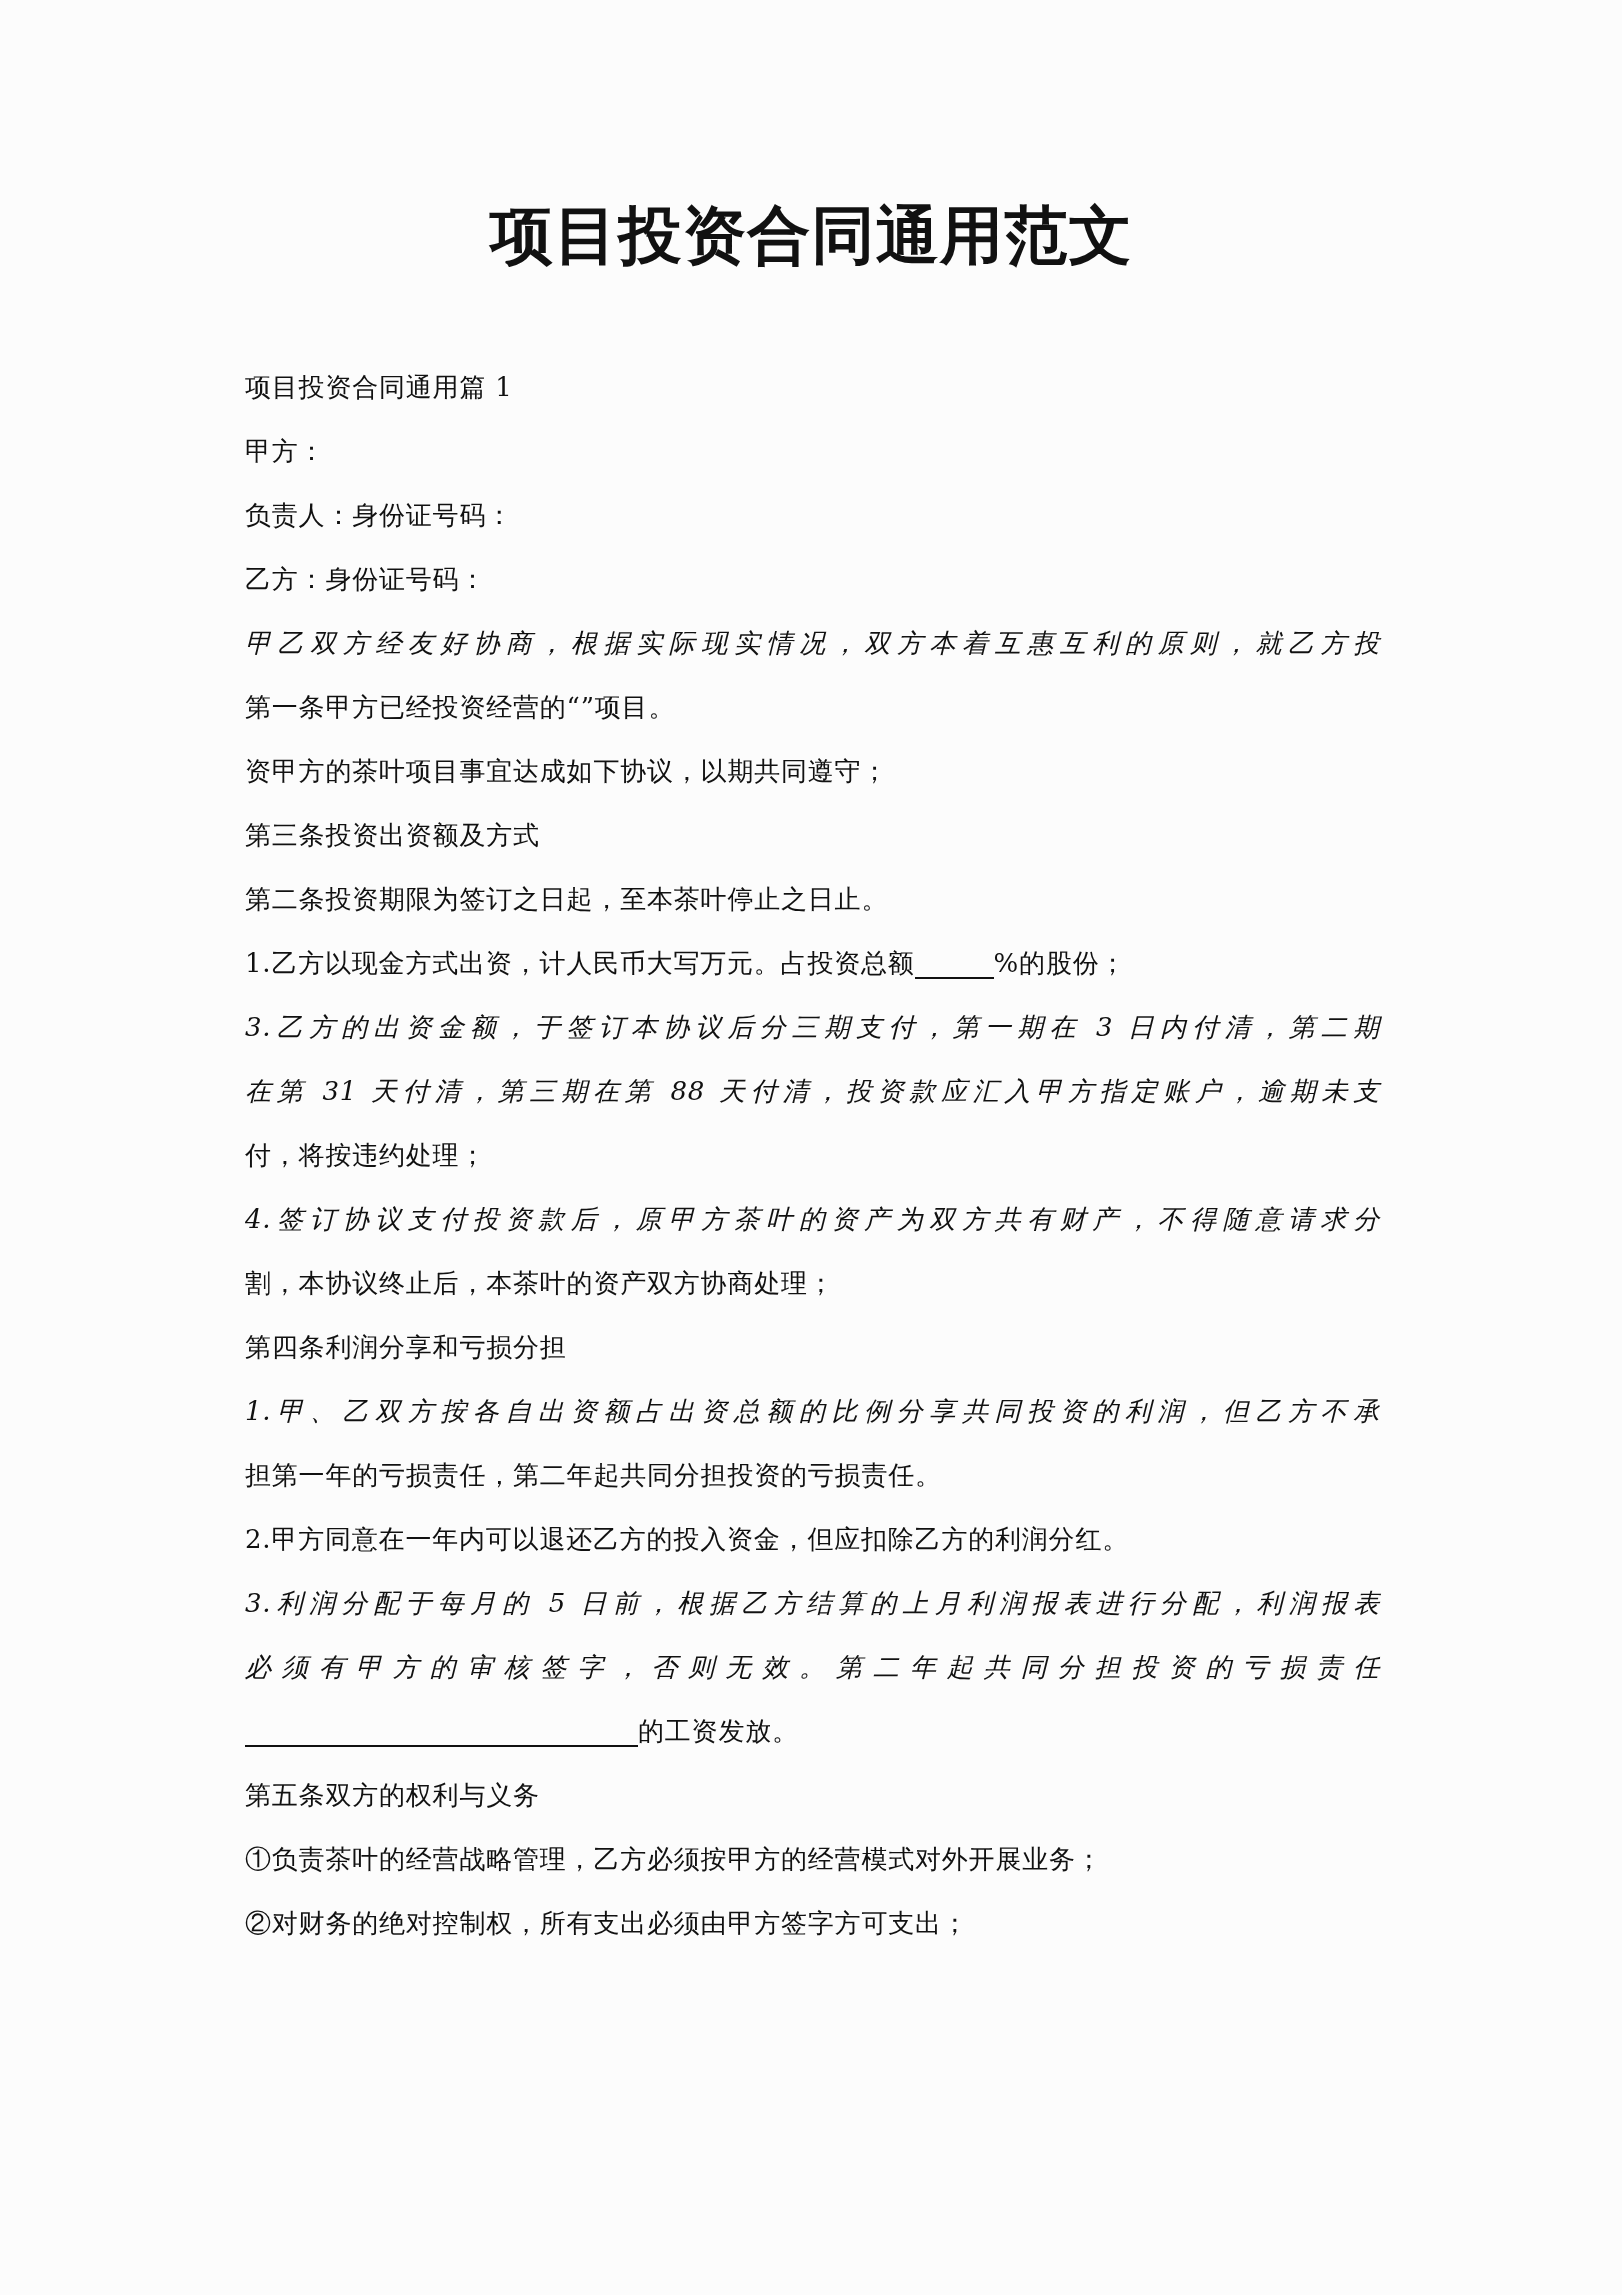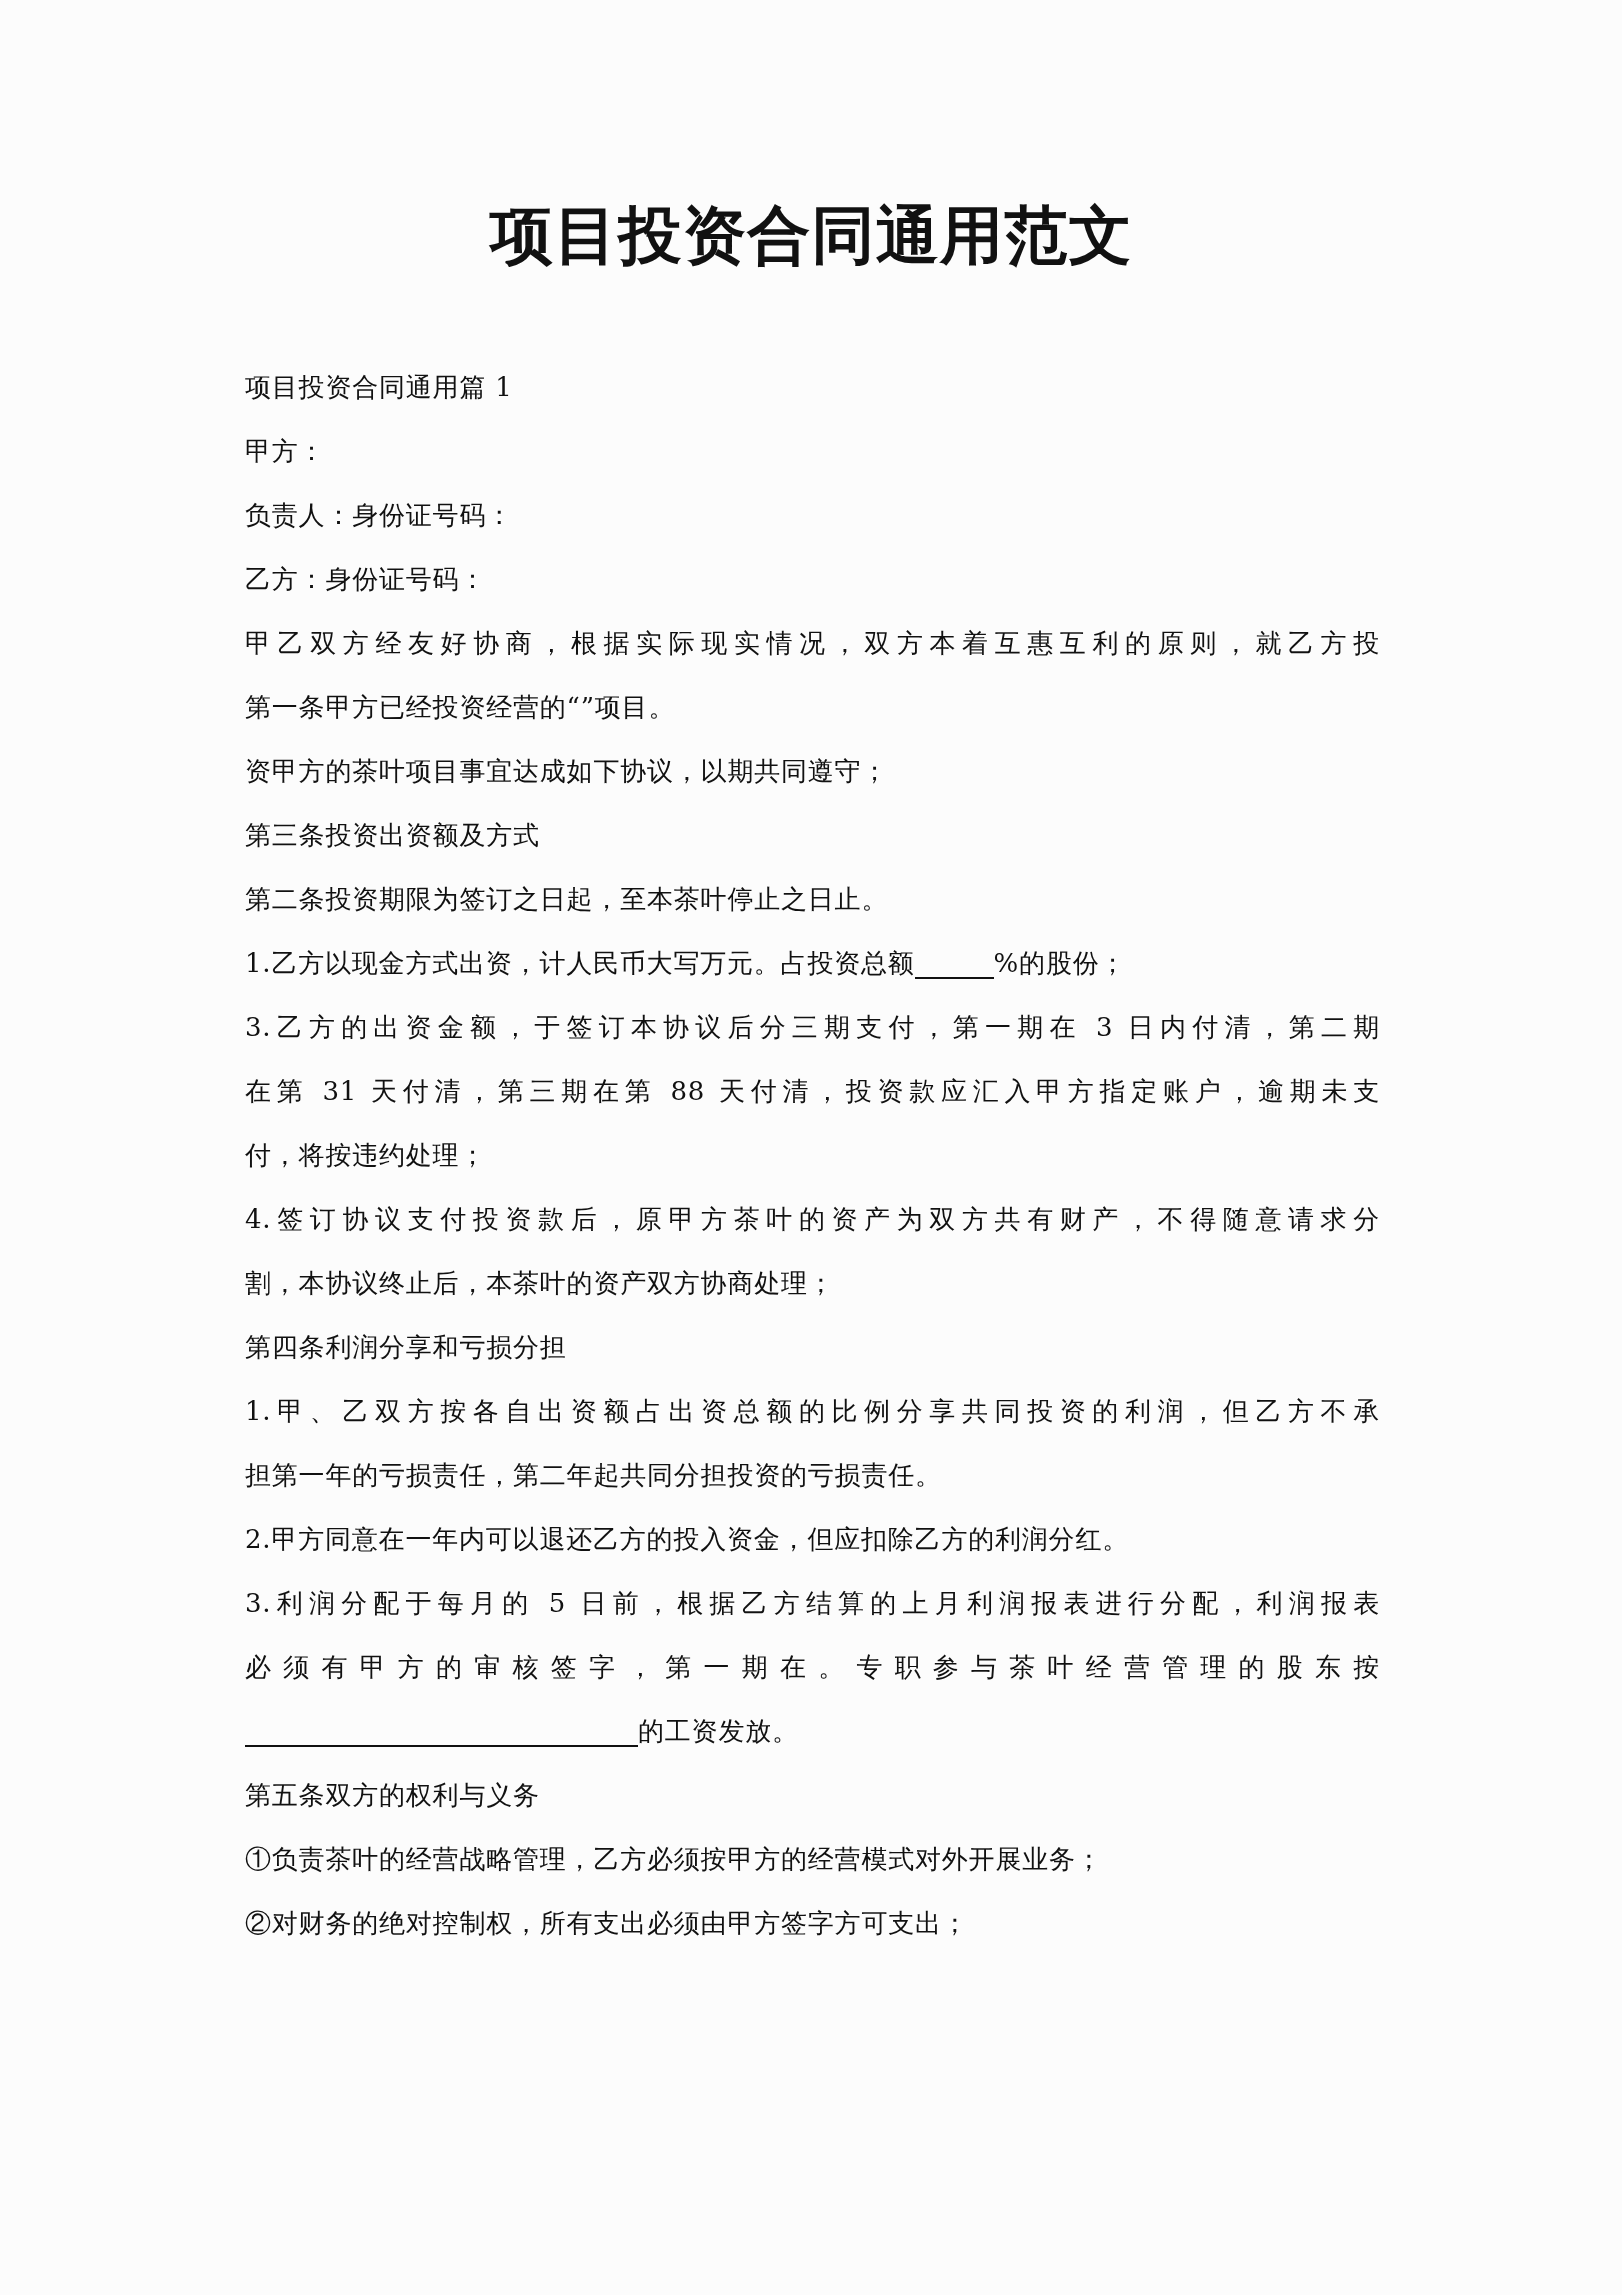--- a/index.html
+++ b/index.html
@@ -43,20 +43,21 @@
     .line {
       height: 64px;
       line-height: 64px;
       font-size: 26px;
       white-space: nowrap;
       letter-spacing: 0.8px;
     }
     .line.justify {
       text-align: justify;
       text-align-last: justify;
+      font-style: italic;
     }
     .blank {
       display: inline-block;
       border-bottom: 2px solid #111;
       height: 46px;
       vertical-align: top;
     }
     .blank.short { width: 79px; }
     .blank.long { width: 393px; }
   </style>
@@ -82,21 +83,21 @@
     <div class="line justify">3.乙方的出资金额，于签订本协议后分三期支付，第一期在 3 日内付清，第二期</div>
     <div class="line justify">在第 31 天付清，第三期在第 88 天付清，投资款应汇入甲方指定账户，逾期未支</div>
     <div class="line">付，将按违约处理；</div>
     <div class="line justify">4.签订协议支付投资款后，原甲方茶叶的资产为双方共有财产，不得随意请求分</div>
     <div class="line">割，本协议终止后，本茶叶的资产双方协商处理；</div>
     <div class="line">第四条利润分享和亏损分担</div>
     <div class="line justify">1.甲、乙双方按各自出资额占出资总额的比例分享共同投资的利润，但乙方不承</div>
     <div class="line">担第一年的亏损责任，第二年起共同分担投资的亏损责任。</div>
     <div class="line">2.甲方同意在一年内可以退还乙方的投入资金，但应扣除乙方的利润分红。</div>
     <div class="line justify">3.利润分配于每月的 5 日前，根据乙方结算的上月利润报表进行分配，利润报表</div>
-    <div class="line justify">必须有甲方的审核签字，第一期在。专职参与茶叶经营管理的股东按</div>
+    <div class="line justify">必须有甲方的审核签字，否则无效。第二年起共同分担投资的亏损责任</div>
     <div class="line">
       <span></span><span class="blank long"></span><span>的工资发放。</span>
     </div>
     <div class="line">第五条双方的权利与义务</div>
     <div class="line">①负责茶叶的经营战略管理，乙方必须按甲方的经营模式对外开展业务；</div>
     <div class="line">②对财务的绝对控制权，所有支出必须由甲方签字方可支出；</div>
   </div>
 </div>
 
 

